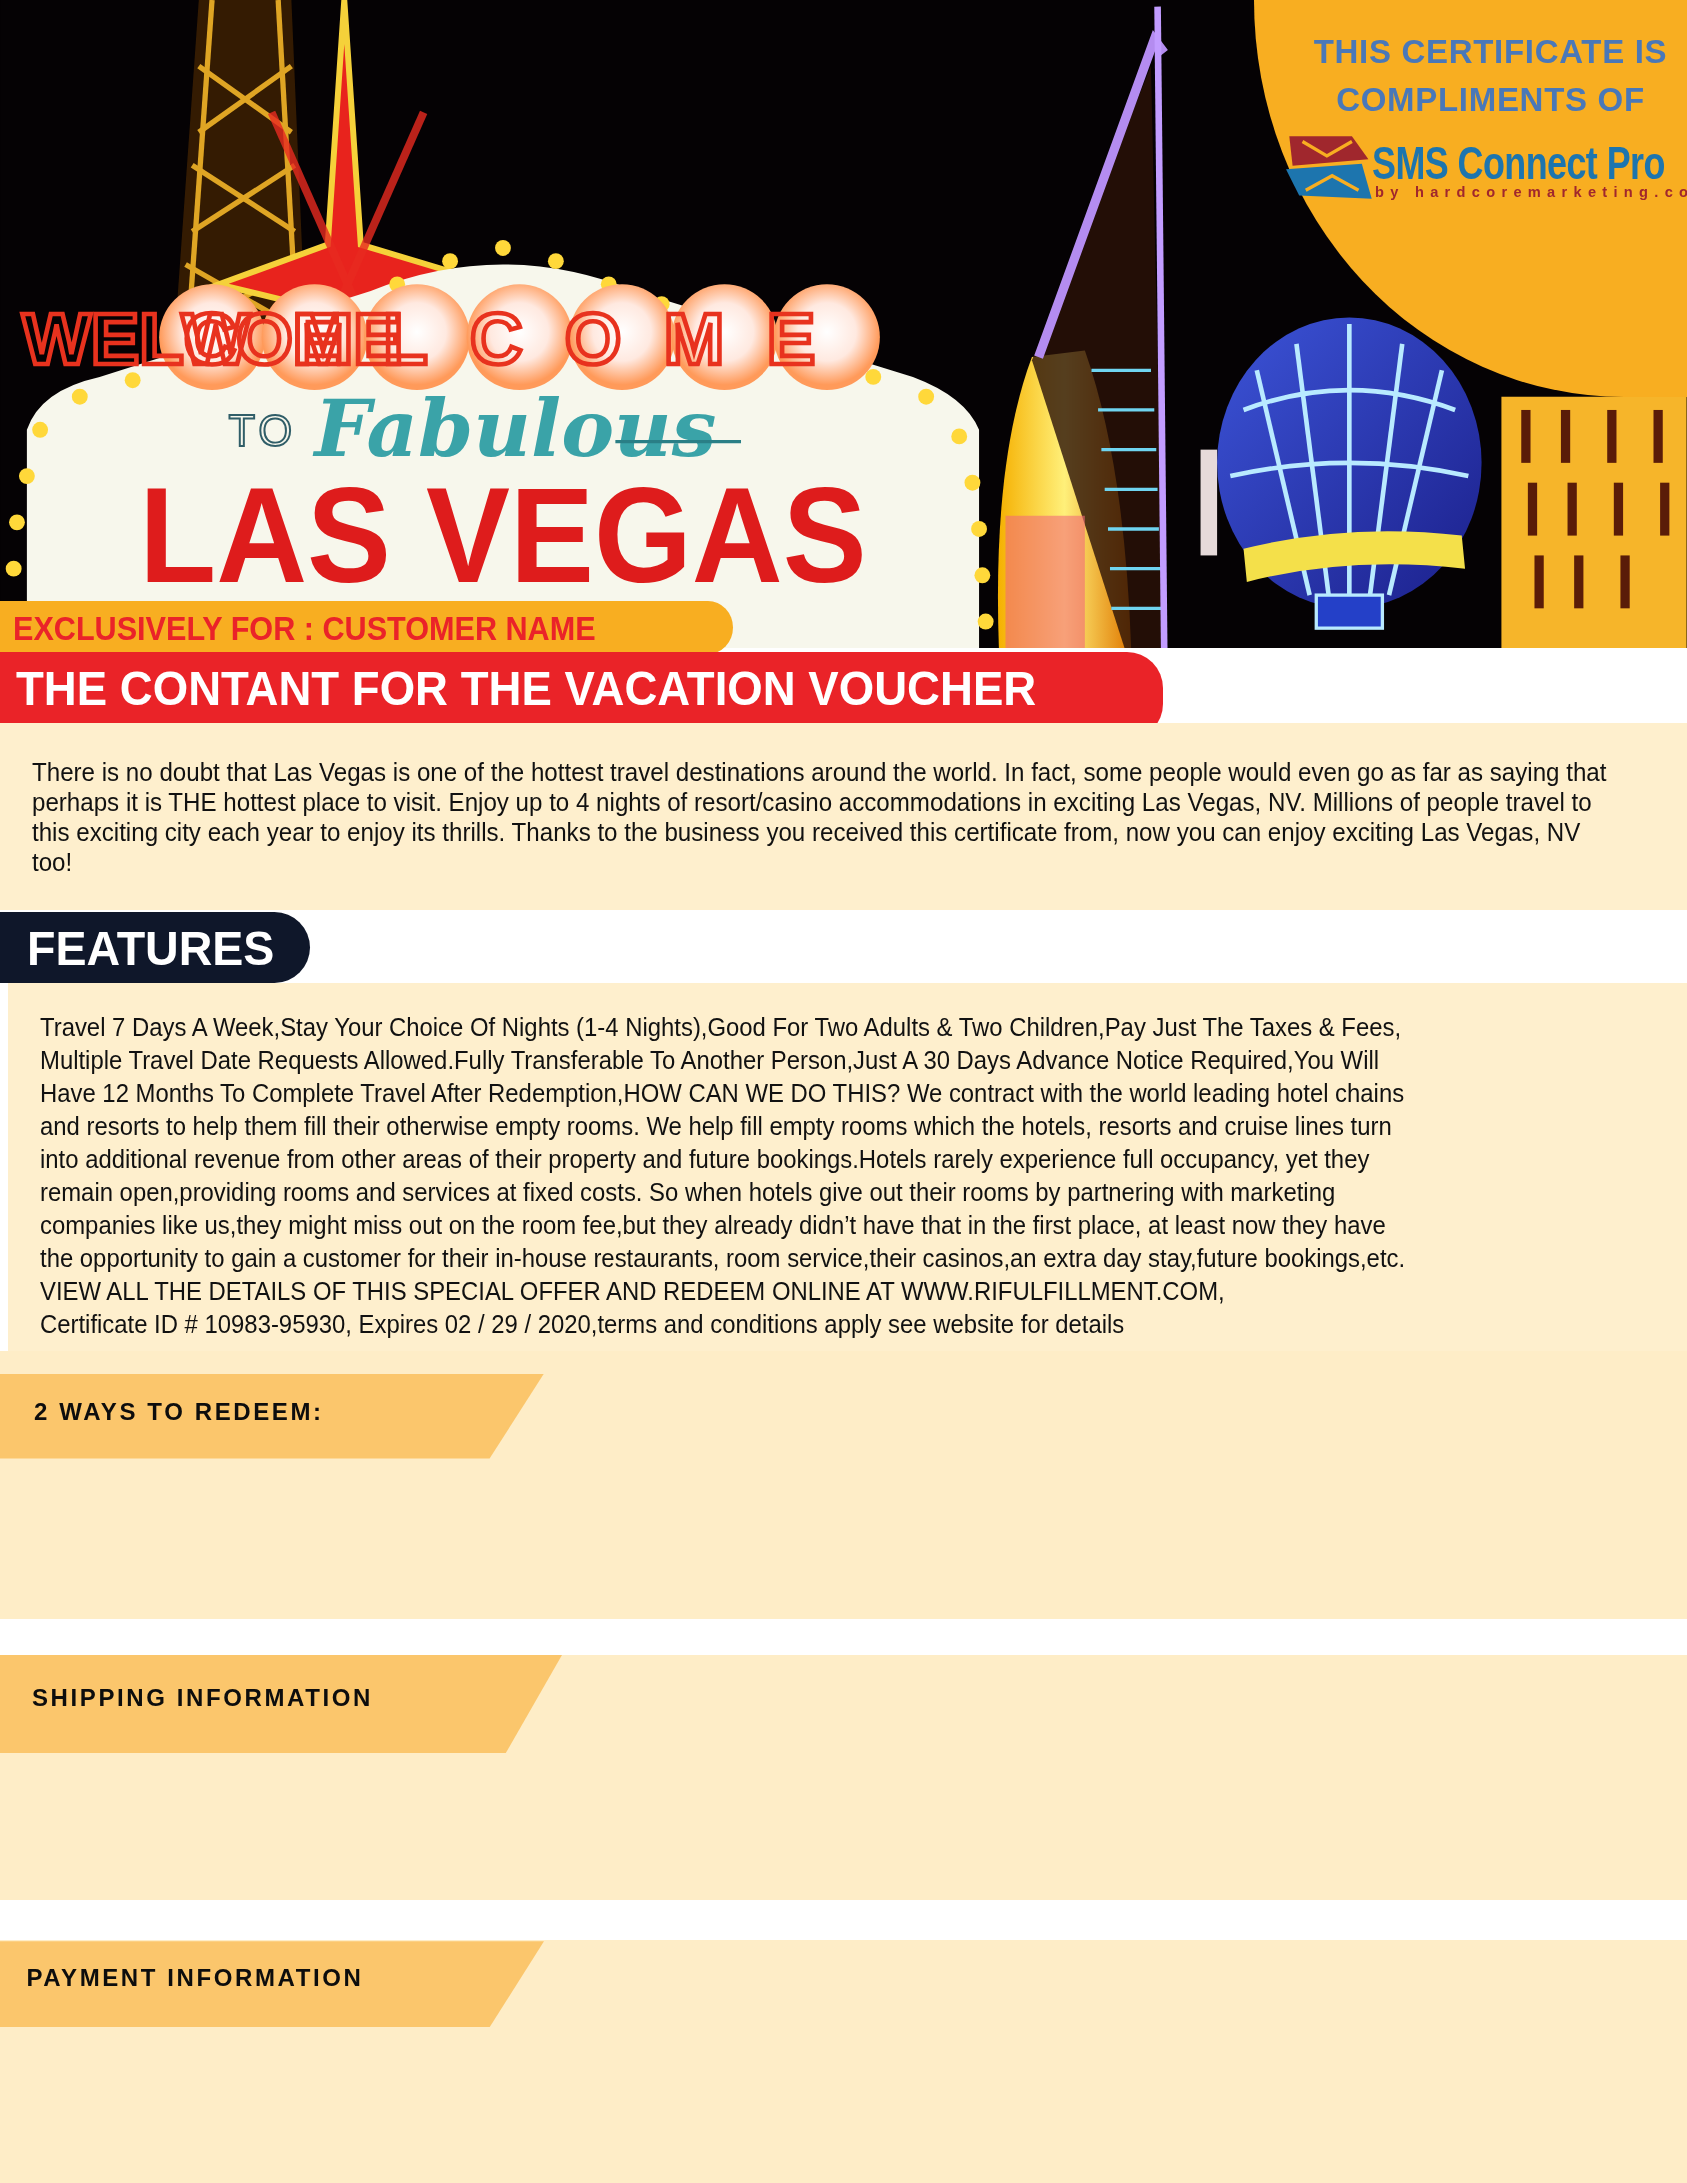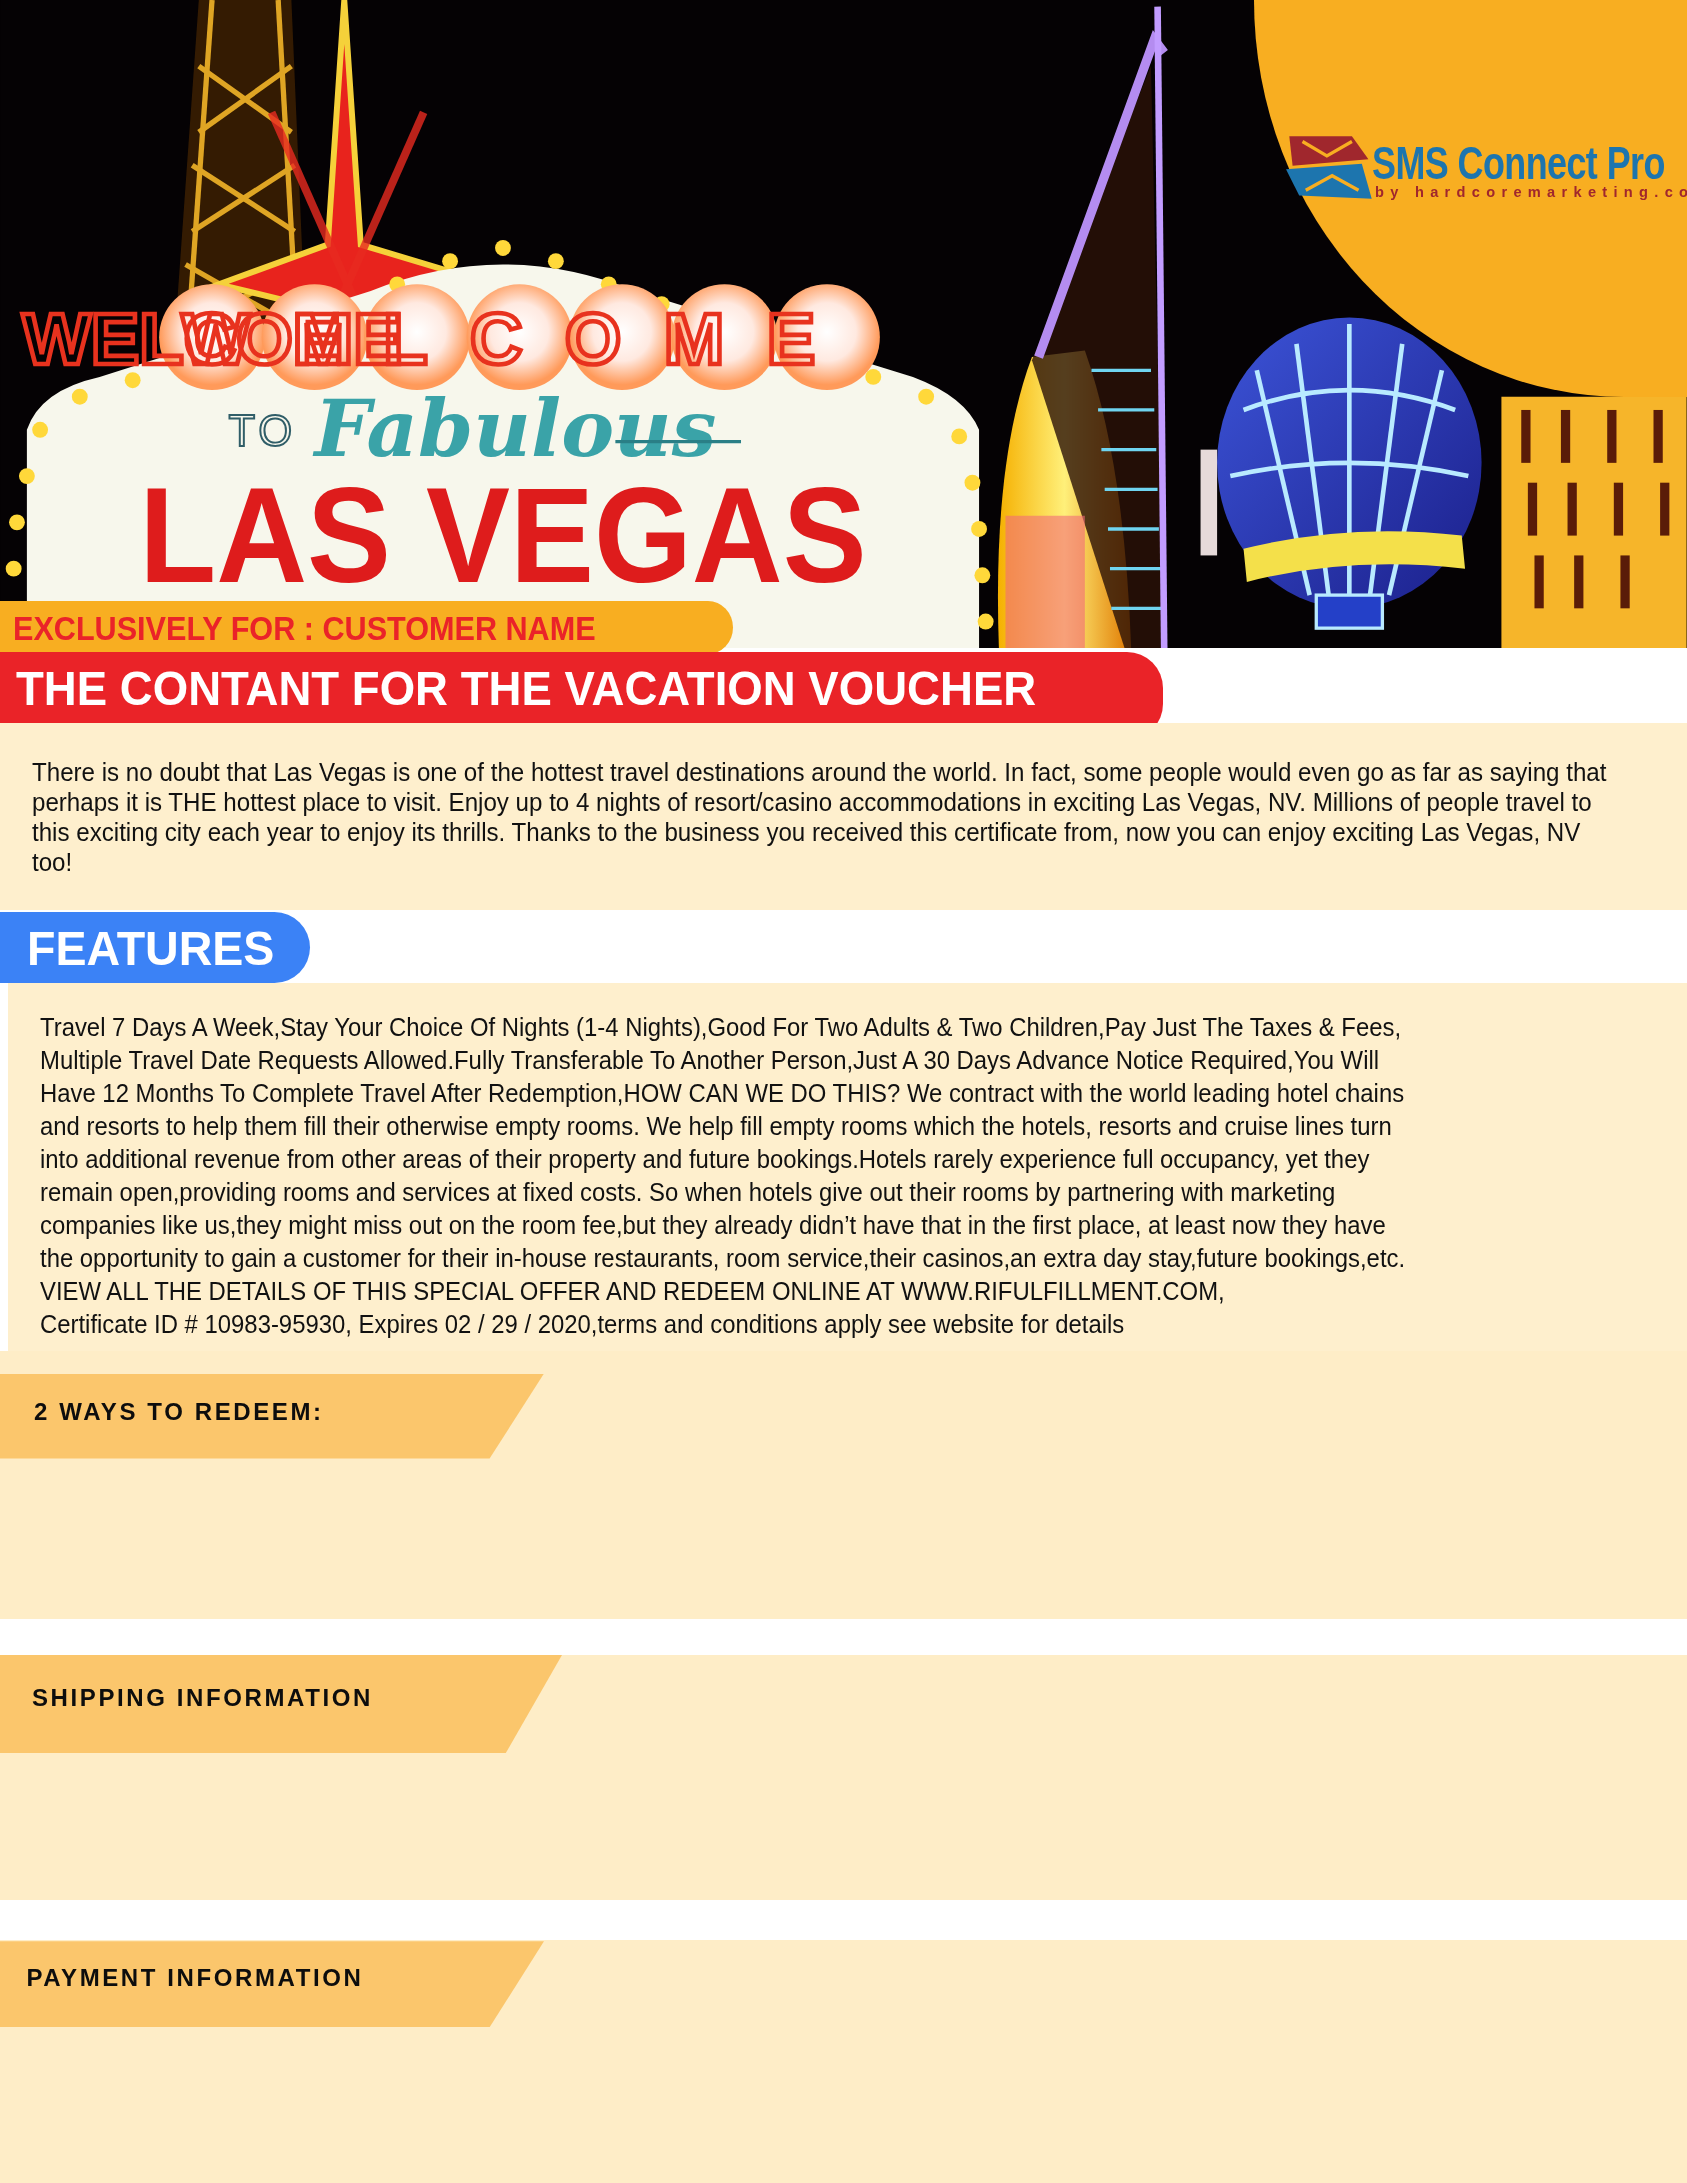--- a/index.html
+++ b/index.html
@@ -35,21 +35,21 @@
   .title-bar span { position: absolute; left: 16px; top: 8px; color: #ffffff; font-weight: bold; font-size: 49px;
     transform: scaleX(0.93); transform-origin: left top; white-space: nowrap; }
 
   
   .intro { position: absolute; left: 0; top: 723px; width: 1687px; height: 187px; background: #feefcd; padding-left: 28px; }
   .intro p { position: absolute; left: 32px; top: 34px; width: 1641px; color: #111; font-size: 25px; line-height: 30px;
     transform: scaleX(0.965); transform-origin: left top; }
 
   
   .features-band { position: absolute; left: 0; top: 910px; width: 1687px; height: 73px; background: #ffffff; }
-  .features-tab { position: absolute; left: 0; top: 912px; width: 310px; height: 71px; background: #3b82f6;
+  .features-tab { position: absolute; left: 0; top: 912px; width: 310px; height: 71px; background: #0f172a;
     border-top-right-radius: 36px; border-bottom-right-radius: 36px; }
   .features-tab span { position: absolute; left: 26.5px; top: 8px; color: #ffffff; font-weight: bold; font-size: 49px;
     transform: scaleX(0.95); transform-origin: left top; white-space: nowrap; }
   .features-body { position: absolute; left: 8px; top: 983px; width: 1687px; height: 368px; background: #feefcd; }
   .features-body p { position: absolute; left: 32px; top: 28px; width: 1641px; color: #111; font-size: 25px; line-height: 33px;
     transform: scaleX(0.955); transform-origin: left top; }
 
   
   .section { position: absolute; left: 0; width: 1687px; background: #feedc7; }
   .section .banner { position: absolute; left: 0; height: 86px; background: #fbc66c;
@@ -197,20 +197,24 @@
         <rect x="2440" y="730" width="14" height="80"></rect>
         <rect x="2510" y="730" width="14" height="80"></rect>
       <rect x="2320" y="840" width="14" height="80"></rect>
         <rect x="2380" y="840" width="14" height="80"></rect>
         <rect x="2450" y="840" width="14" height="80"></rect>
     </g>
     <rect x="1815" y="680" width="25" height="160" fill="#fff2f2" opacity="0.9"></rect>
   </svg>
 
   <div class="badge">
+    <div class="badge-head">
+      <div>THIS CERTIFICATE IS</div>
+      <div>COMPLIMENTS OF</div>
+    </div>
     <div class="logo">
       <svg class="logo-icon" width="89" height="63" viewBox="0 0 135 95">
         <polygon points="5,0 100,0 125,35 10,45" fill="#a0272d"></polygon>
         <polyline points="25,8 62,30 100,8" stroke="#f8ae21" stroke-width="5" fill="none"></polyline>
         <polygon points="0,50 115,42 130,95 20,90" fill="#1d75ae"></polygon>
         <polyline points="30,82 70,60 110,82" stroke="#f8ae21" stroke-width="5" fill="none"></polyline>
       </svg>
       <div class="logo-text">SMS Connect Pro</div>
       <div class="logo-sub">by hardcoremarketing.com</div>
     </div>

